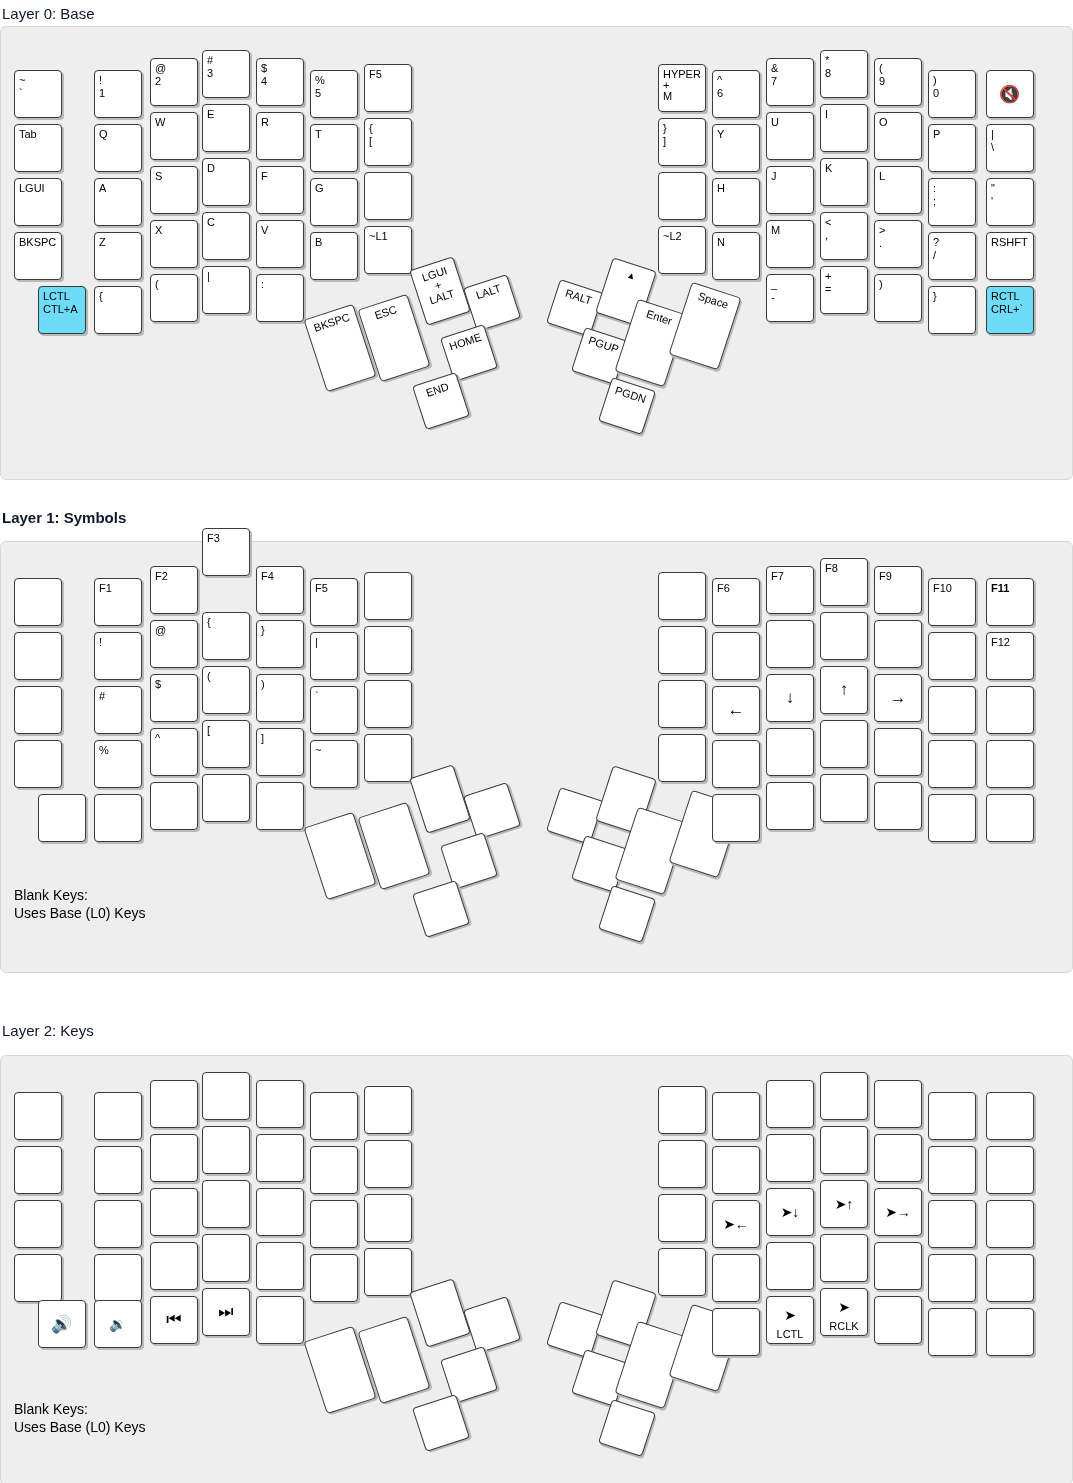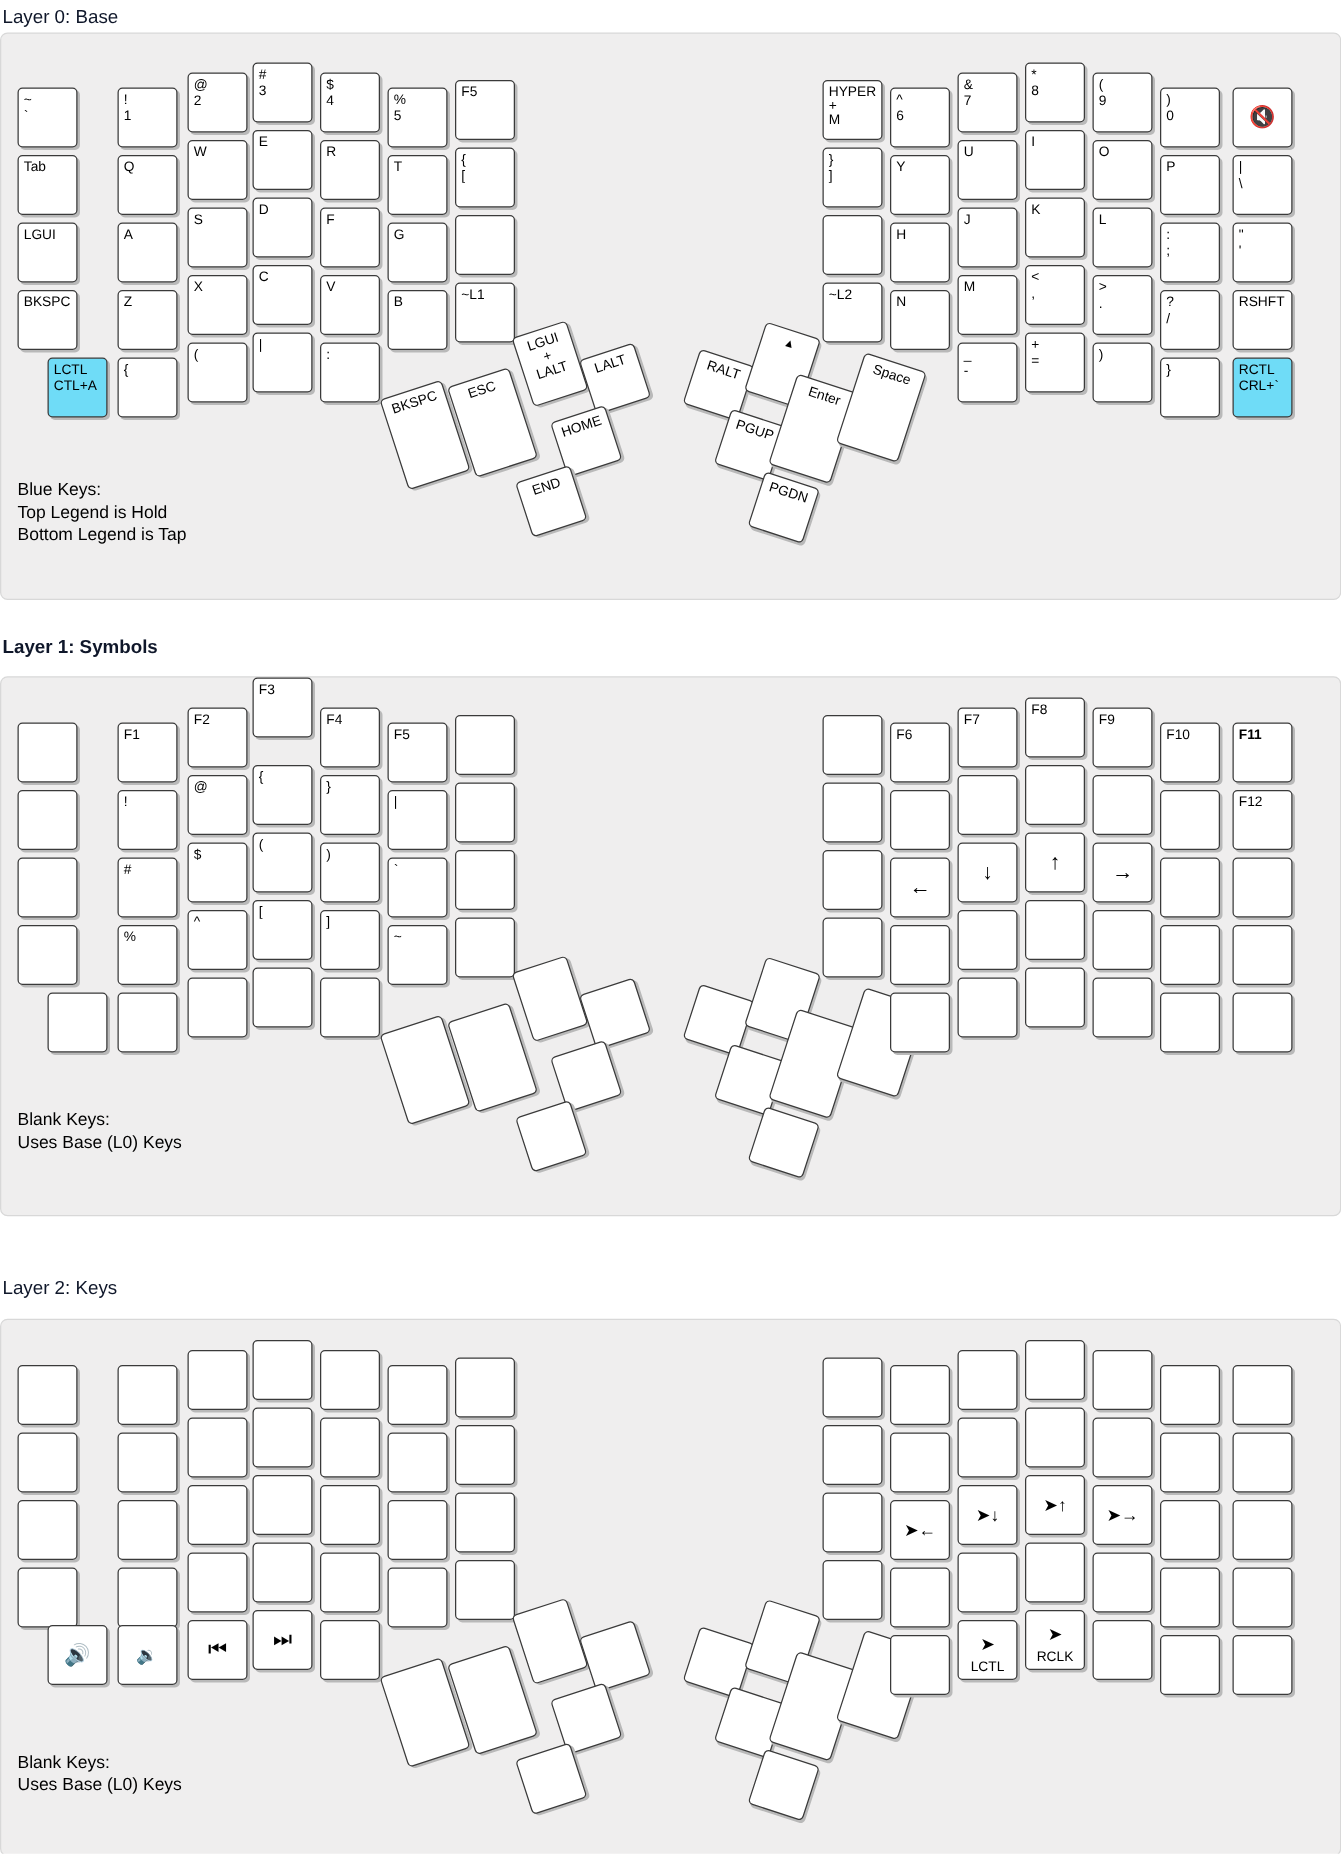--- a/index.html
+++ b/index.html
@@ -377,23 +377,20 @@
     <span class="lg b">'</span>
   </div>
   <div class="key" style="left:986px; top:232px;">
     <span class="lg t">RSHFT</span>
   </div>
   <div class="key blue" style="left:986px; top:286px;">
     <span class="lg t">RCTL</span>
     <span class="lg b">CRL+`</span>
   </div>
 
-  <div class="note" style="left:14px; top:382px;">Blue Keys:
-Top Legend is Hold
-Bottom Legend is Tap</div>
 
   <div class="layer-title" style="left:2px; top:509px;font-weight:bold;">Layer 1: Symbols</div>
   <div class="layer-panel" style="top:541px; height:430px;"></div>
 
   <div class="key" style="left:14px; top:578px;"></div>
   <div class="key" style="left:14px; top:632px;"></div>
   <div class="key" style="left:14px; top:686px;"></div>
   <div class="key" style="left:14px; top:740px;"></div>
   <div class="key" style="left:38px; top:794px;"></div>
 
@@ -418,21 +415,21 @@
     <span class="lg t">@</span>
   </div>
   <div class="key" style="left:150px; top:674px;">
     <span class="lg t">$</span>
   </div>
   <div class="key" style="left:150px; top:728px;">
     <span class="lg t">^</span>
   </div>
   <div class="key" style="left:150px; top:782px;"></div>
 
-  <div class="key" style="left:202px; top:542px;">
+  <div class="key" style="left:202px; top:528px;">
     <span class="lg t">F3</span>
   </div>
   <div class="key" style="left:202px; top:612px;">
     <span class="lg t">{</span>
   </div>
   <div class="key" style="left:202px; top:666px;">
     <span class="lg t">(</span>
   </div>
   <div class="key" style="left:202px; top:720px;">
     <span class="lg t">[</span>

